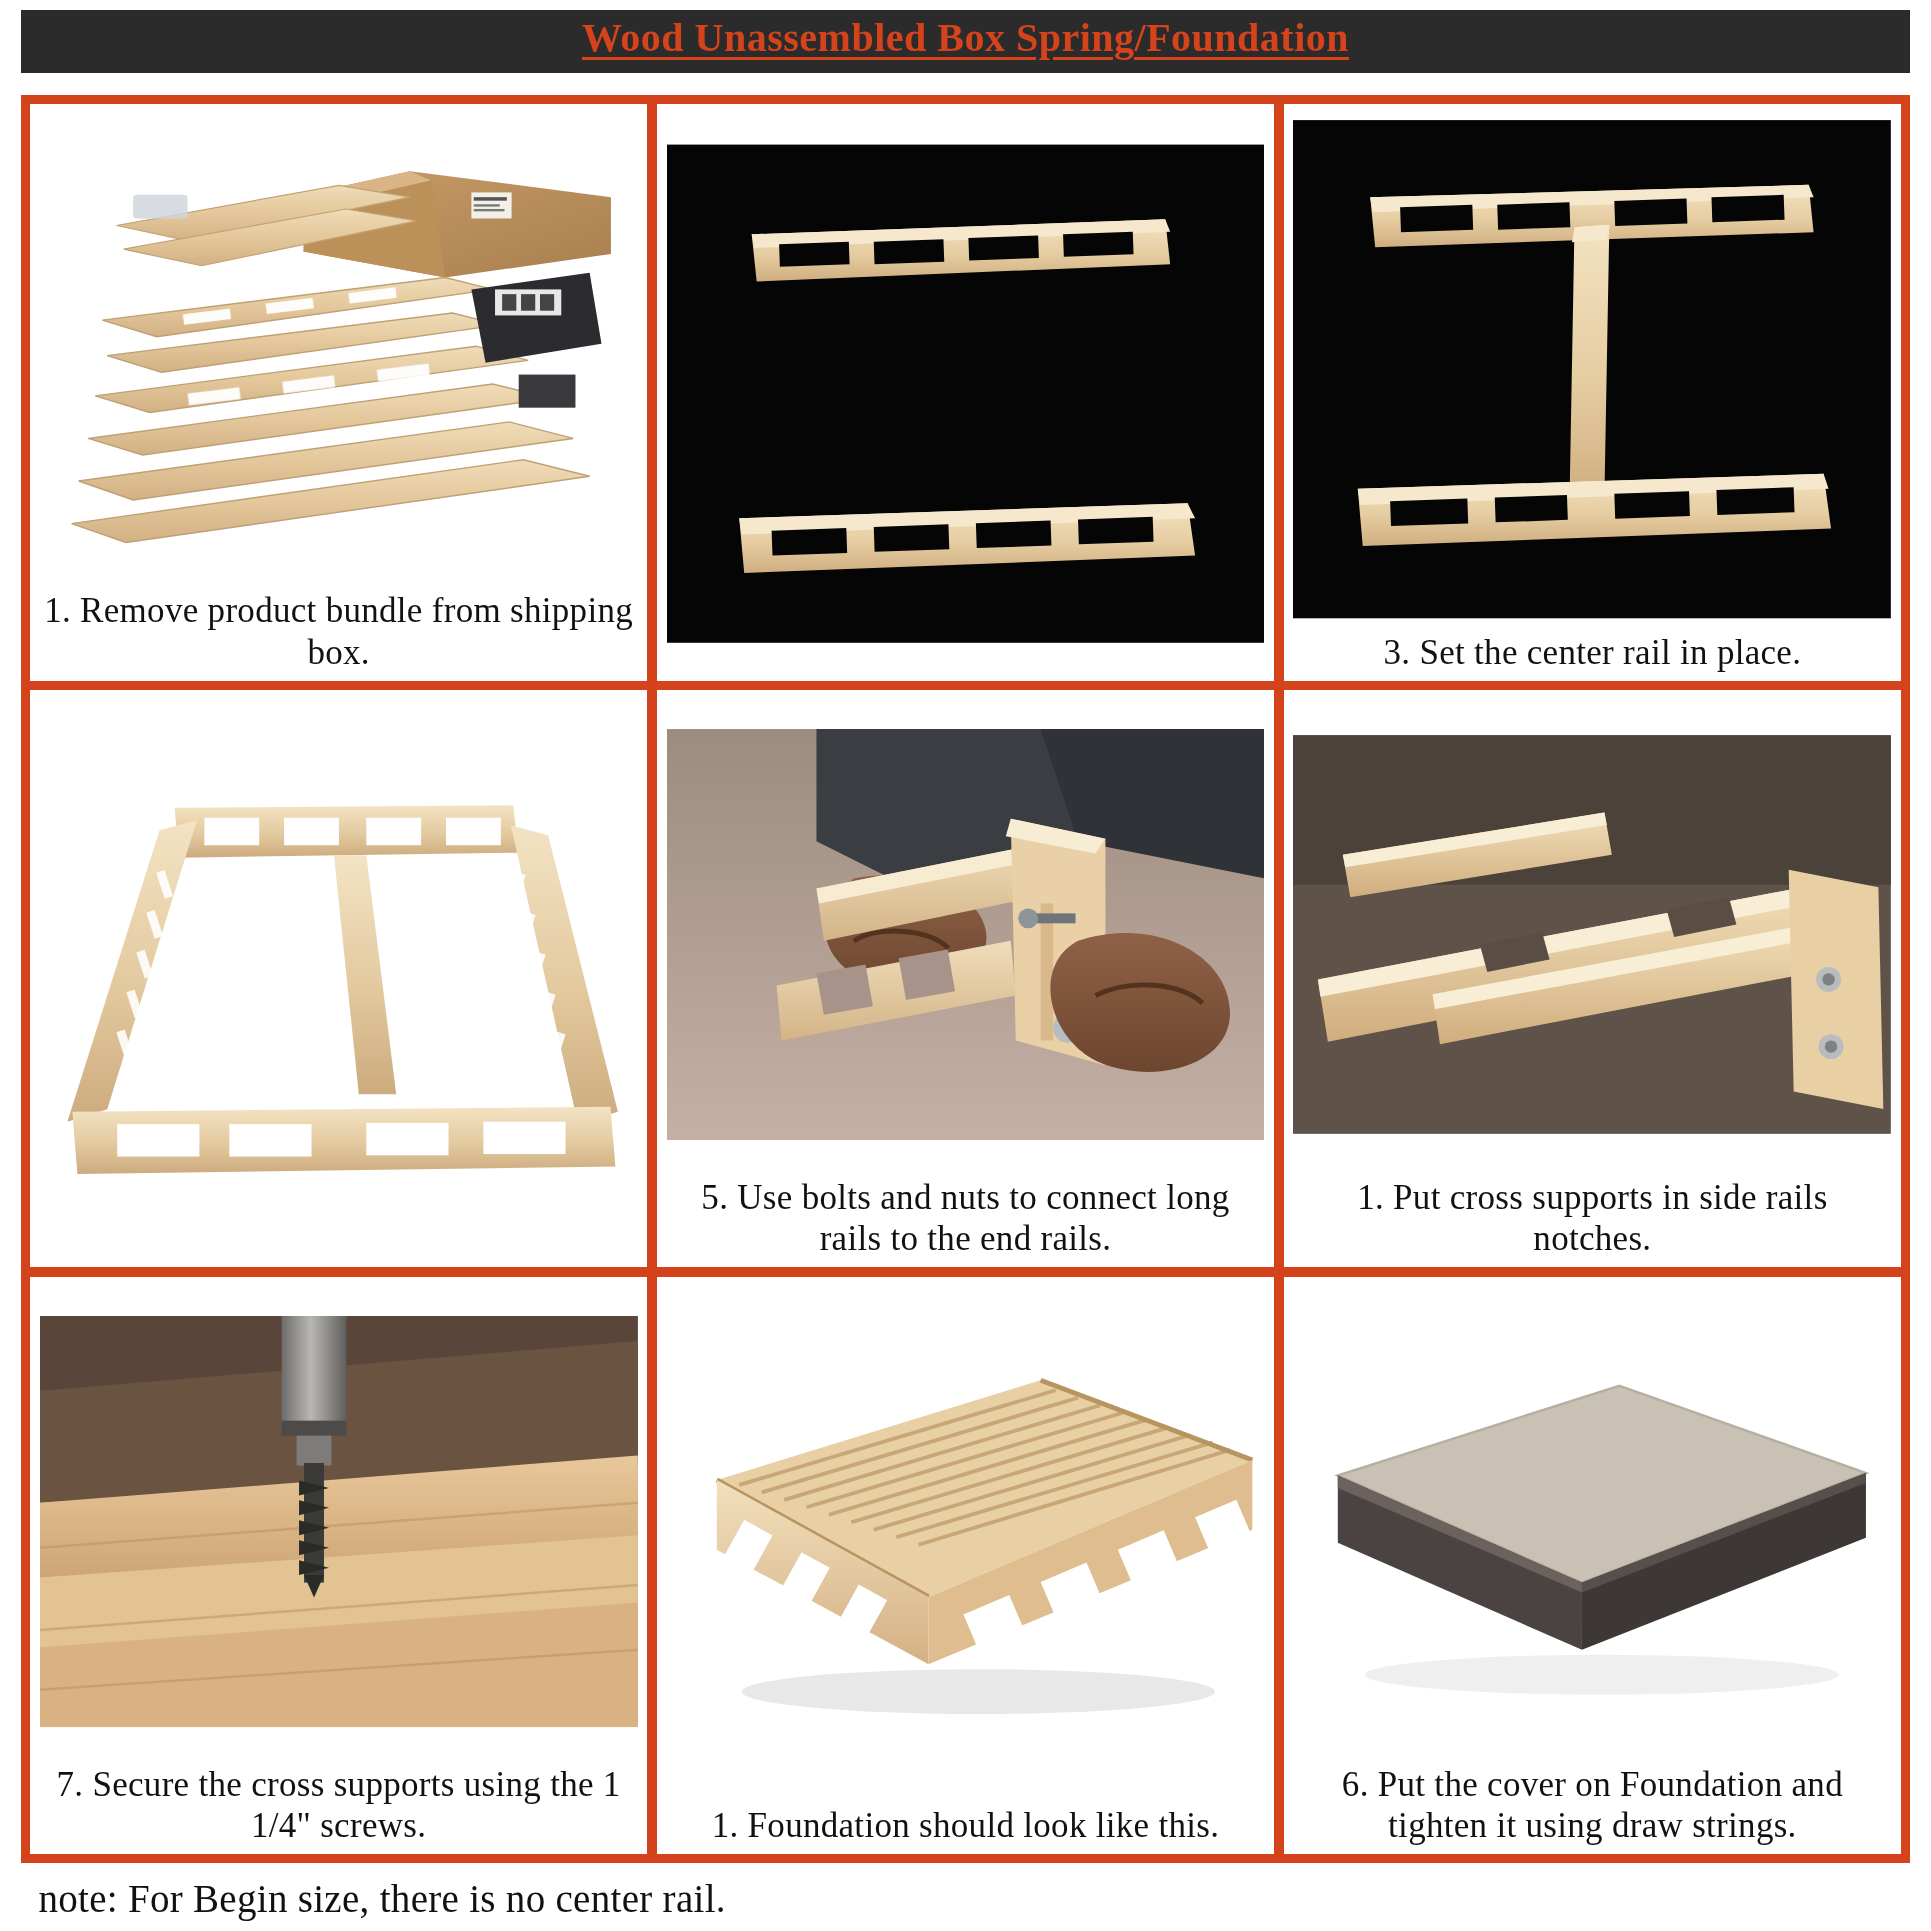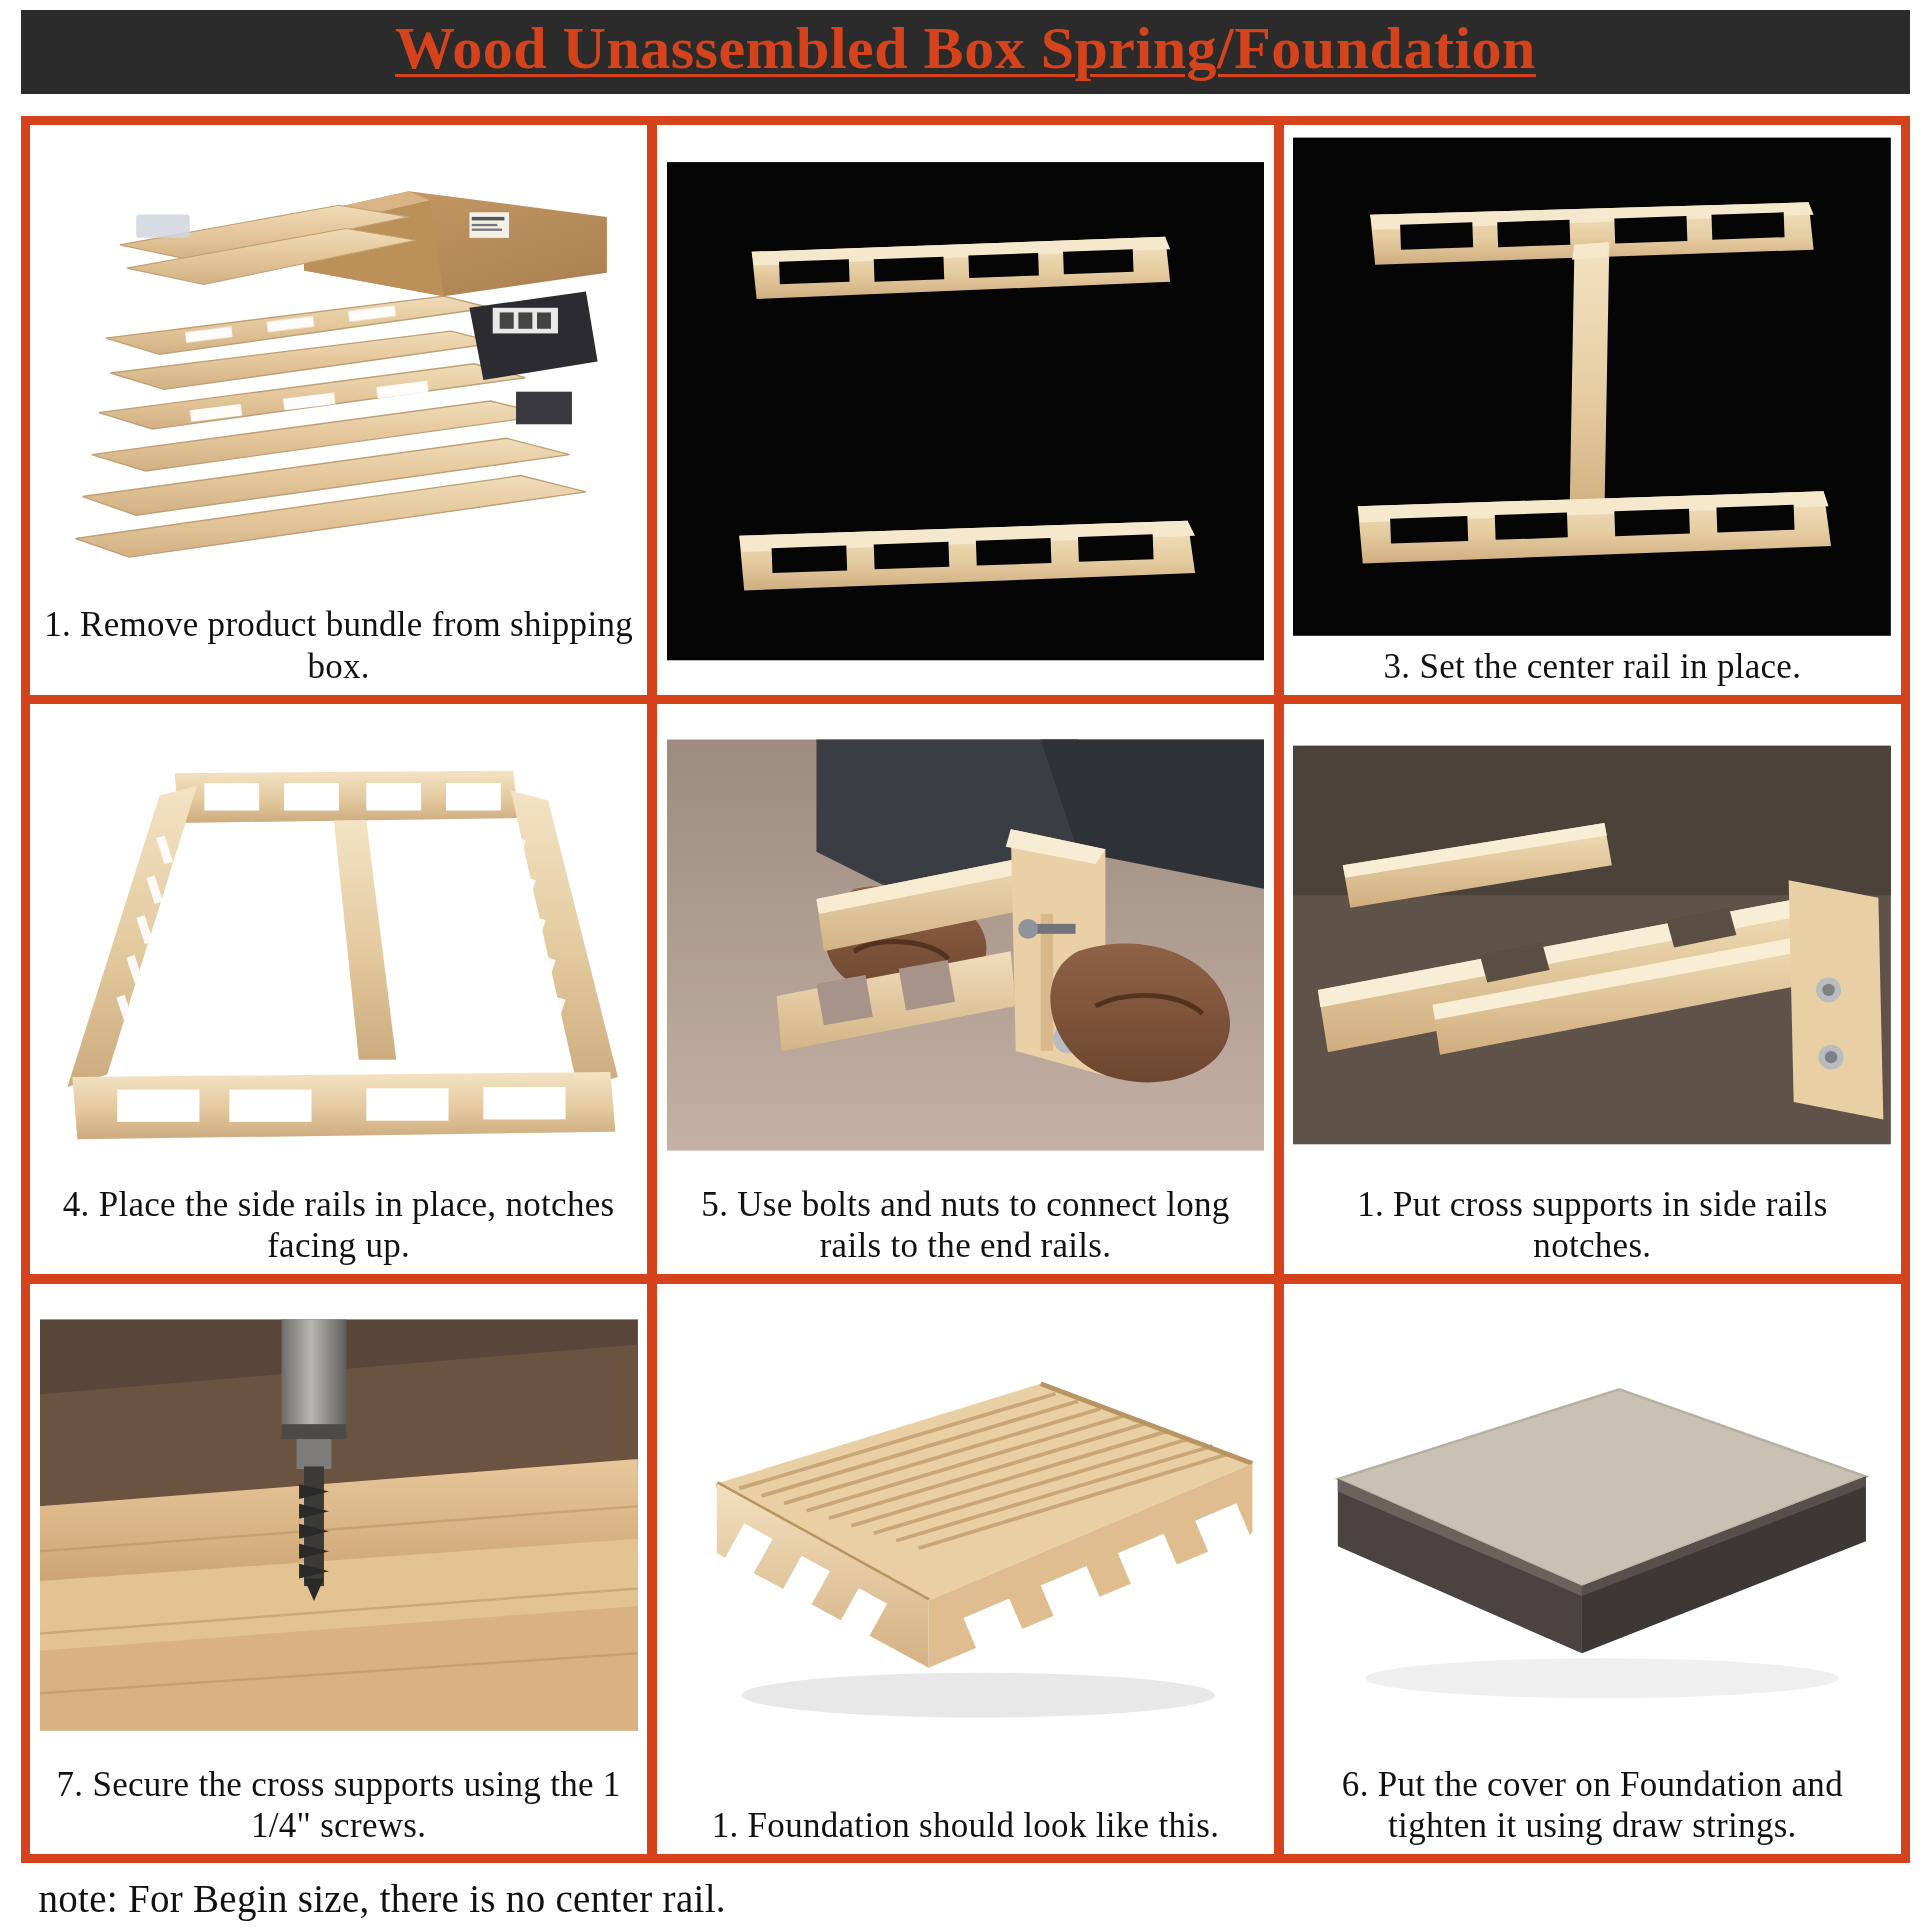--- a/index.html
+++ b/index.html
@@ -22,21 +22,21 @@
 
   
   .header {
     background: #2b2b2b;
     padding: 7.7px 0 13.5px 0;
     text-align: center;
     flex: 0 0 auto;
   }
   .header-line1 {
     color: #d4431b;
-    font-size: 60px;
+    font-size: 40px;
     font-weight: bold;
     line-height: 1.05;
     letter-spacing: 0.5px;
     text-decoration: underline;
     text-decoration-thickness: 2.9px;
     text-underline-offset: 5.8px;
     font-family: "Liberation Serif", serif;
   }
   .header-line2 {
     color: #d4431b;
@@ -315,21 +315,20 @@
               <polygon points="26,286 458,282 462,330 30,336" fill="url(#wood4)"></polygon>
               <g fill="#ffffff">
                 <rect x="62" y="296" width="66" height="26"></rect>
                 <rect x="152" y="296" width="66" height="26"></rect>
                 <rect x="262" y="295" width="66" height="26"></rect>
                 <rect x="356" y="294" width="66" height="26"></rect>
               </g>
             </g>
           </svg>
         </div>
-        <div class="caption">4. Place the side rails in place, notches facing up.</div>
       </div>
 
       <div class="cell">
         <div class="art">
           <svg class="scene" viewBox="0 0 480 330" preserveAspectRatio="xMidYMid meet">
             <defs>
               <linearGradient id="carpet5" x1="0" y1="0" x2="0" y2="1">
                 <stop offset="0%" stop-color="#9e8b80"></stop>
                   <stop offset="100%" stop-color="#c4b0a4"></stop>
               </linearGradient>

